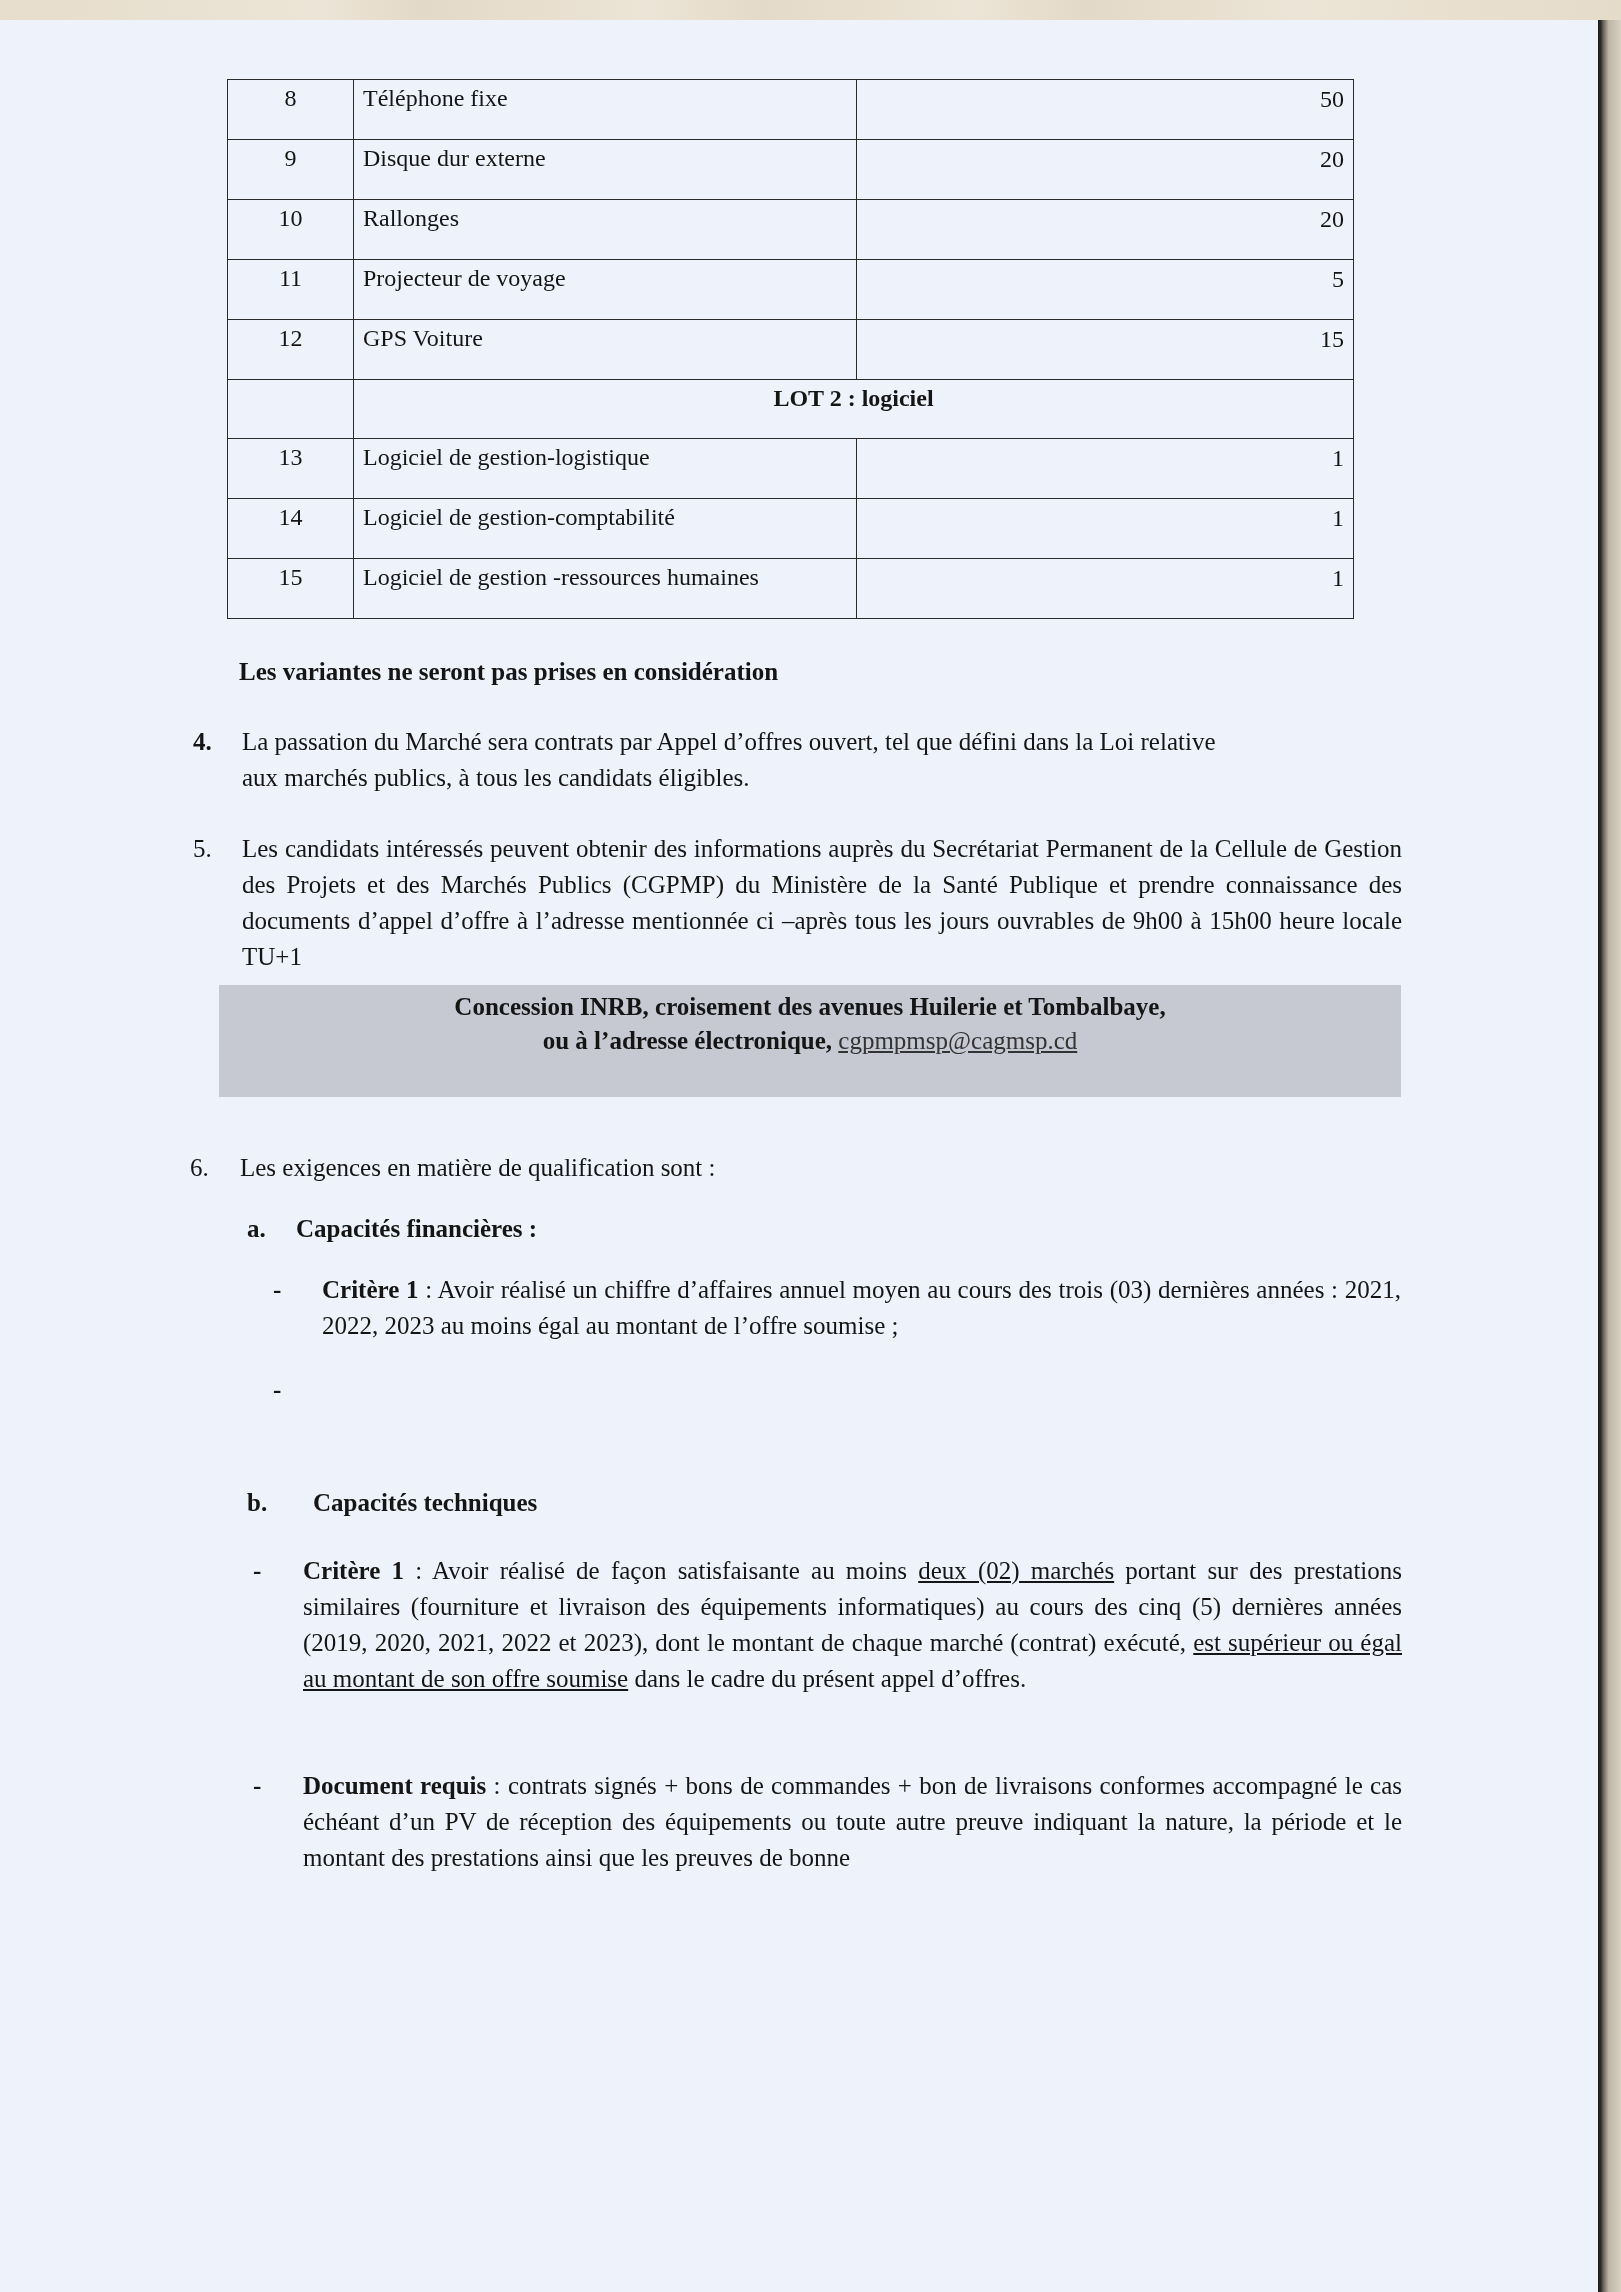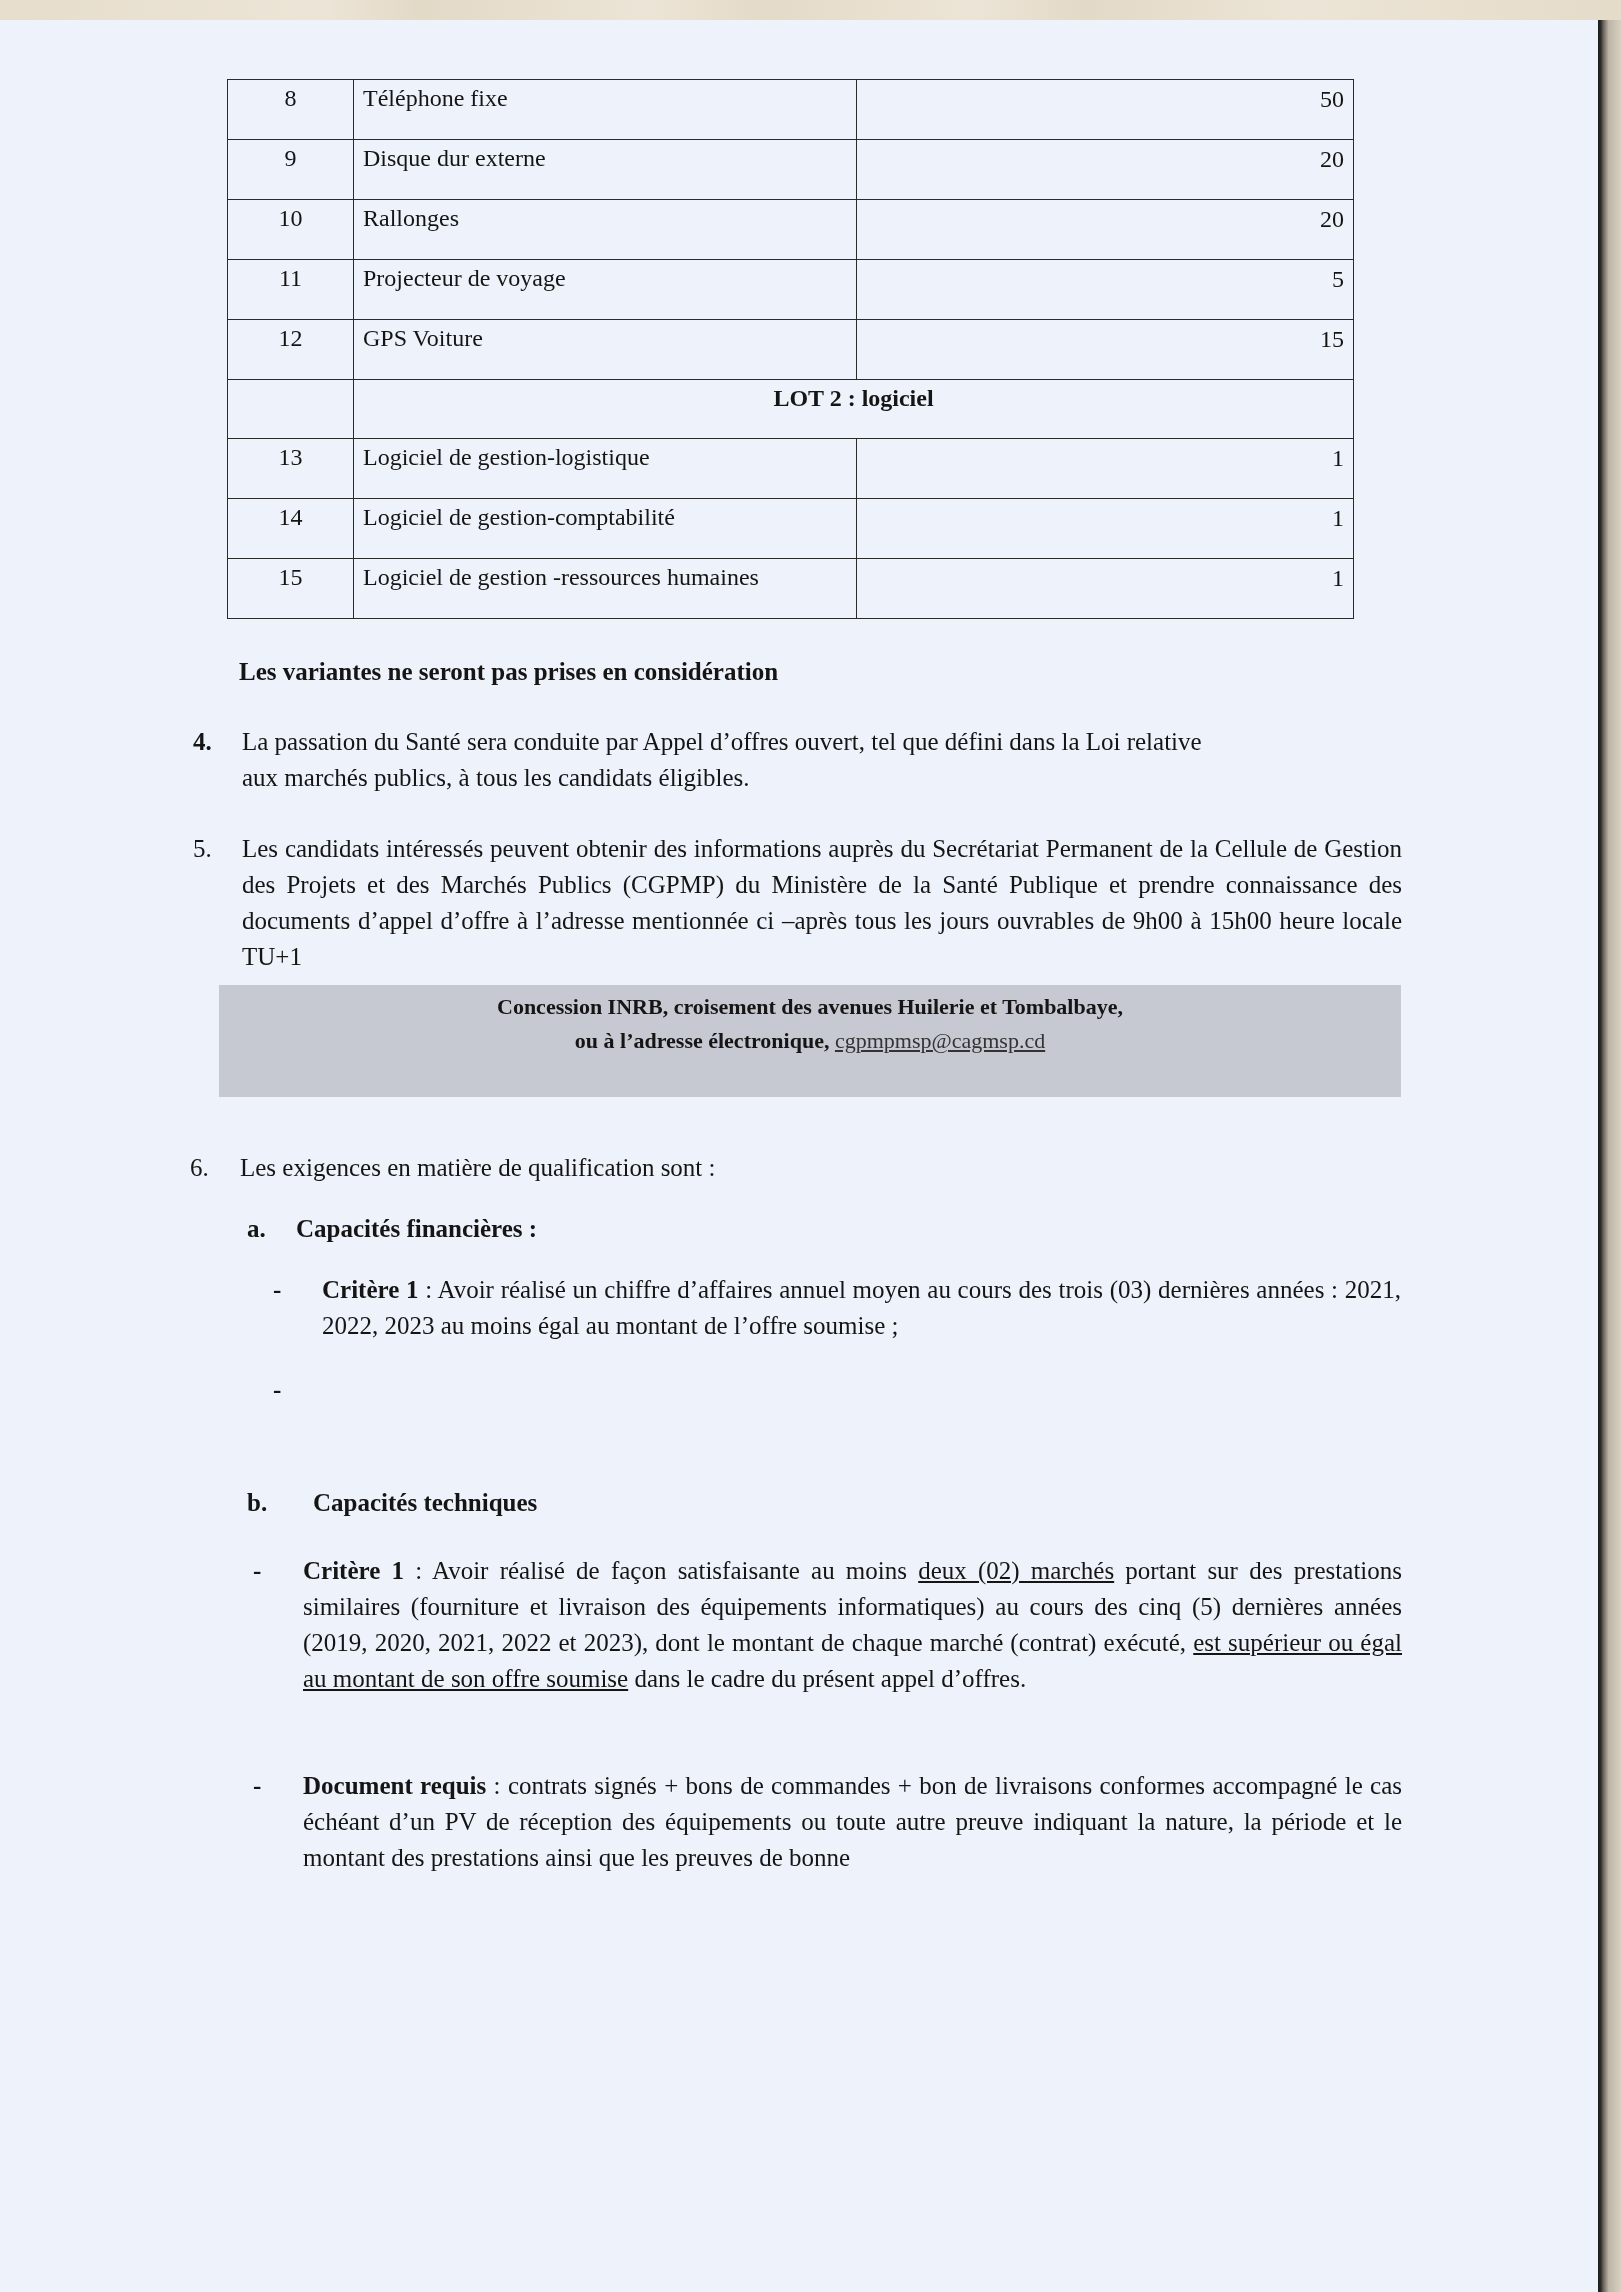--- a/index.html
+++ b/index.html
@@ -35,21 +35,21 @@
 
   .text { position: absolute; font-size: 25px; line-height: 36px; }
   .bold { font-weight: bold; }
   .marker { position: absolute; font-size: 25px; line-height: 36px; }
   .justify { text-align: justify; text-align-last: left; }
   .u { text-decoration: underline; }
 
   .address-box {
     position: absolute; left: 219px; top: 965px; width: 1182px; height: 112px;
     background: #c6c9d1; text-align: center; font-weight: bold;
-    font-size: 22px; line-height: 34px; padding-top: 5.4px; box-sizing: border-box;
+    font-size: 25px; line-height: 34px; padding-top: 5.4px; box-sizing: border-box;
   }
   .email { font-weight: normal; text-decoration: underline; color: #333; }
   .dash { position: absolute; font-size: 25px; line-height: 36px; }
 </style>
 </head>
 <body>
 
 <div class="scan-strip"></div>
 <div class="right-edge"></div>
 
@@ -101,21 +101,21 @@
         <td class="desc">Logiciel de gestion -ressources humaines</td>
         <td class="qty">1</td>
       </tr>
     </tbody>
   </table>
 
   <div class="text bold" style="left:239px; top:634px;">Les variantes ne seront pas prises en considération</div>
 
   <div class="marker bold" style="left:193px; top:704px;">4.</div>
   <div class="text" style="left:242px; top:704px; width:1160px;">
-    <div>La passation du Santé sera conduite par Appel d’offres ouvert, tel que défini dans la Loi relative</div>
+    <div>La passation du Marché sera contrats par Appel d’offres ouvert, tel que défini dans la Loi relative</div>
     <div>aux marchés publics, à tous les candidats éligibles.</div>
   </div>
 
   <div class="marker" style="left:193px; top:811px;">5.</div>
   <div class="text justify" style="left:242px; top:811px; width:1160px;">Les candidats intéressés peuvent obtenir des informations auprès du Secrétariat Permanent de la Cellule de Gestion des Projets et des Marchés Publics (CGPMP) du Ministère de la Santé Publique et prendre connaissance des documents d’appel d’offre à l’adresse mentionnée ci –après tous les jours ouvrables de 9h00 à 15h00 heure locale TU+1</div>
 
   <div class="address-box">
     <div>Concession INRB, croisement des avenues Huilerie et Tombalbaye,</div>
     <div>
       <span>ou à l’adresse électronique, </span><span class="email">cgpmpmsp@cagmsp.cd</span>

